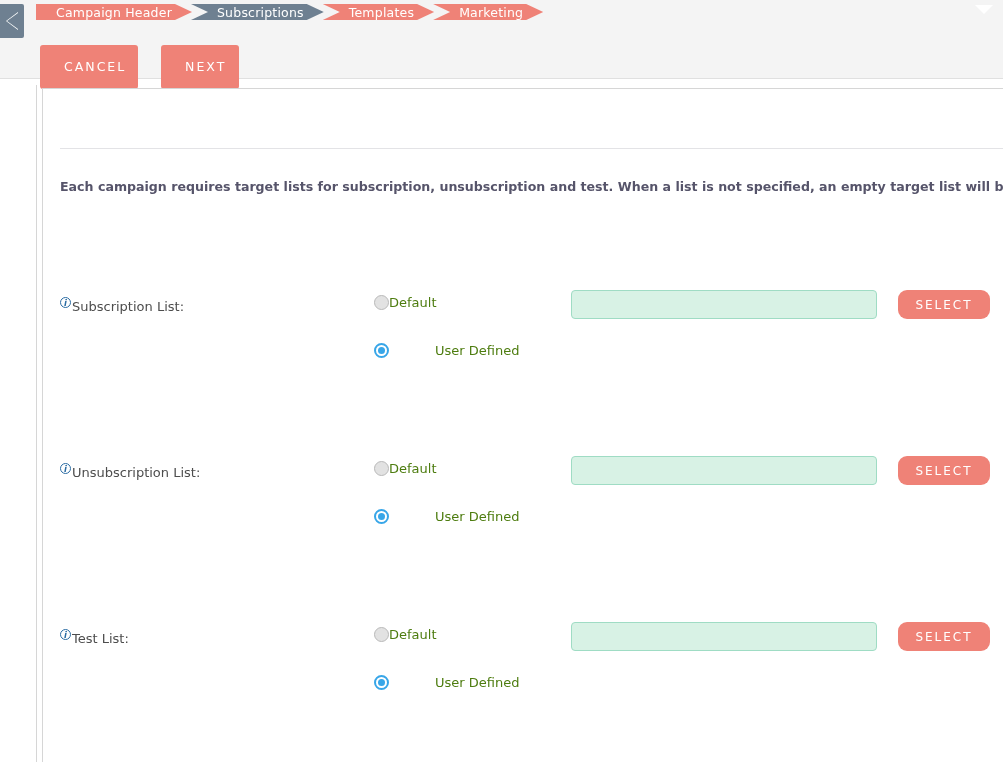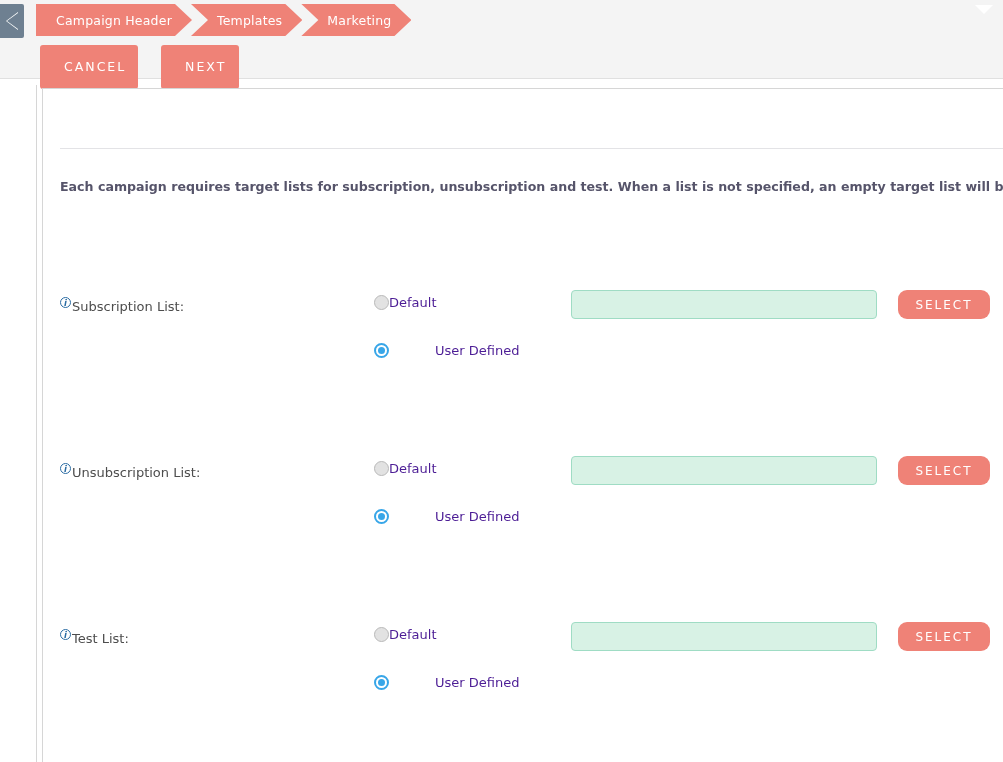--- a/index.html
+++ b/index.html
@@ -62,21 +62,21 @@
   .back-btn .tri-outline {
     position: absolute;
     left: 6px; top: 8px;
     width: 0; height: 0;
     border-top: 9px solid transparent;
     border-bottom: 9px solid transparent;
     border-right: 12px solid #ffffff;
   }
   .crumb {
     position: relative;
-    height: 32px;
+    height: 16px;
     display: flex;
     align-items: center;
     justify-content: center;
     color: #ffffff;
     font-size: 12.5px;
     letter-spacing: .2px;
     padding: 0 20px 0 26px;
     margin-left: -1px;
     box-sizing: border-box;
     clip-path: polygon(0 0, calc(100% - 17px) 0, 100% 50%, calc(100% - 17px) 100%, 0 100%, 17px 50%);
@@ -232,21 +232,21 @@
   .radio.on::after {
     content: "";
     position: absolute;
     left: 2px; top: 2px;
     width: 7px; height: 7px;
     border-radius: 50%;
     background: #38a6e8;
   }
   .radio-label {
     font-size: 13px;
-    color: #4c1d95;
+    color: #4d7c0f;
     margin-left: 0px;
   }
 
   .text-input {
     position: absolute;
     left: 528px;
     top: -2px;
     width: 306px;
     height: 29px;
     background: #d8f2e5;
@@ -283,20 +283,23 @@
 </div>
 
 <div class="crumbs">
   <div class="back-btn">
     <span class="tri-outline"></span>
     <span class="tri"></span>
   </div>
   <div class="crumb first normal">
     <span>Campaign Header</span>
   </div>
+  <div class="crumb active">
+    <span>Subscriptions</span>
+  </div>
   <div class="crumb normal">
     <span>Templates</span>
   </div>
   <div class="crumb normal">
     <span>Marketing</span>
   </div>
 </div>
 
 <div class="actions">
   <button class="btn cancel">CANCEL</button>

